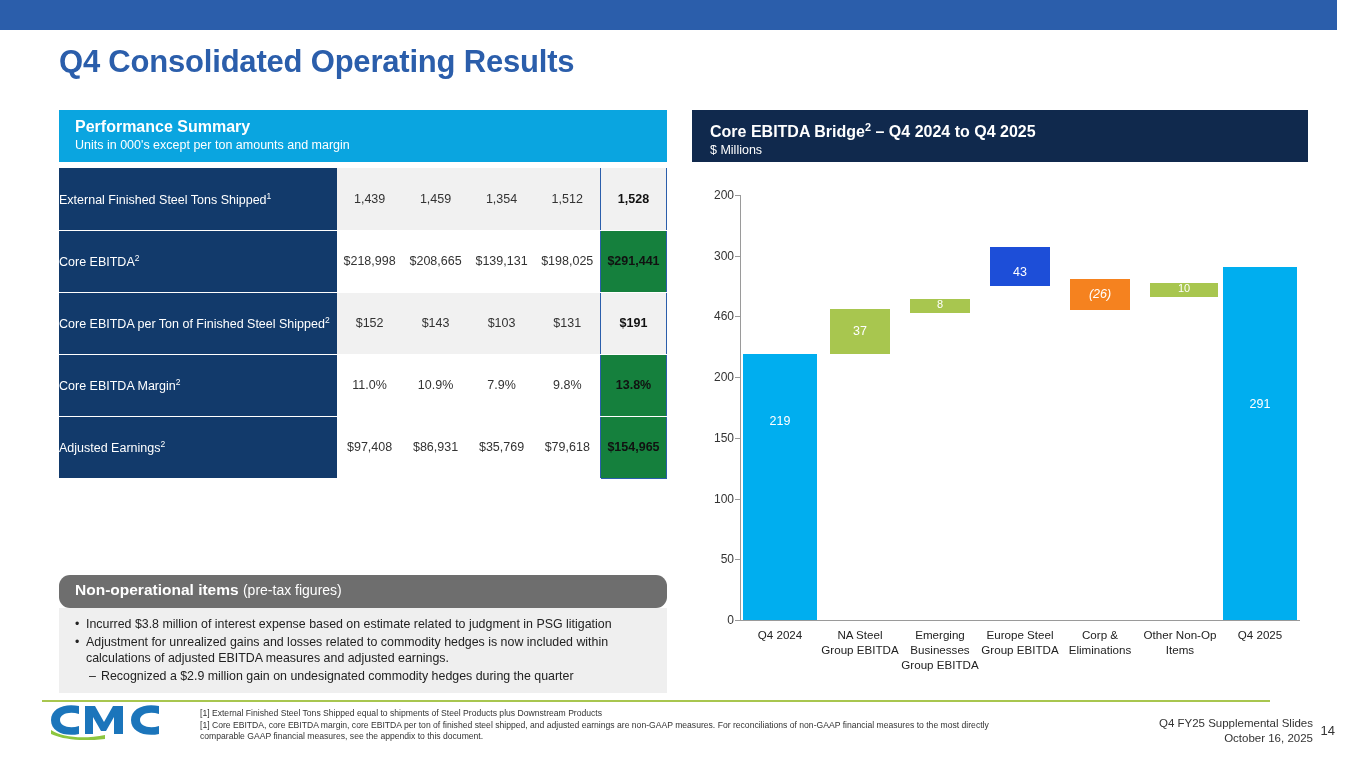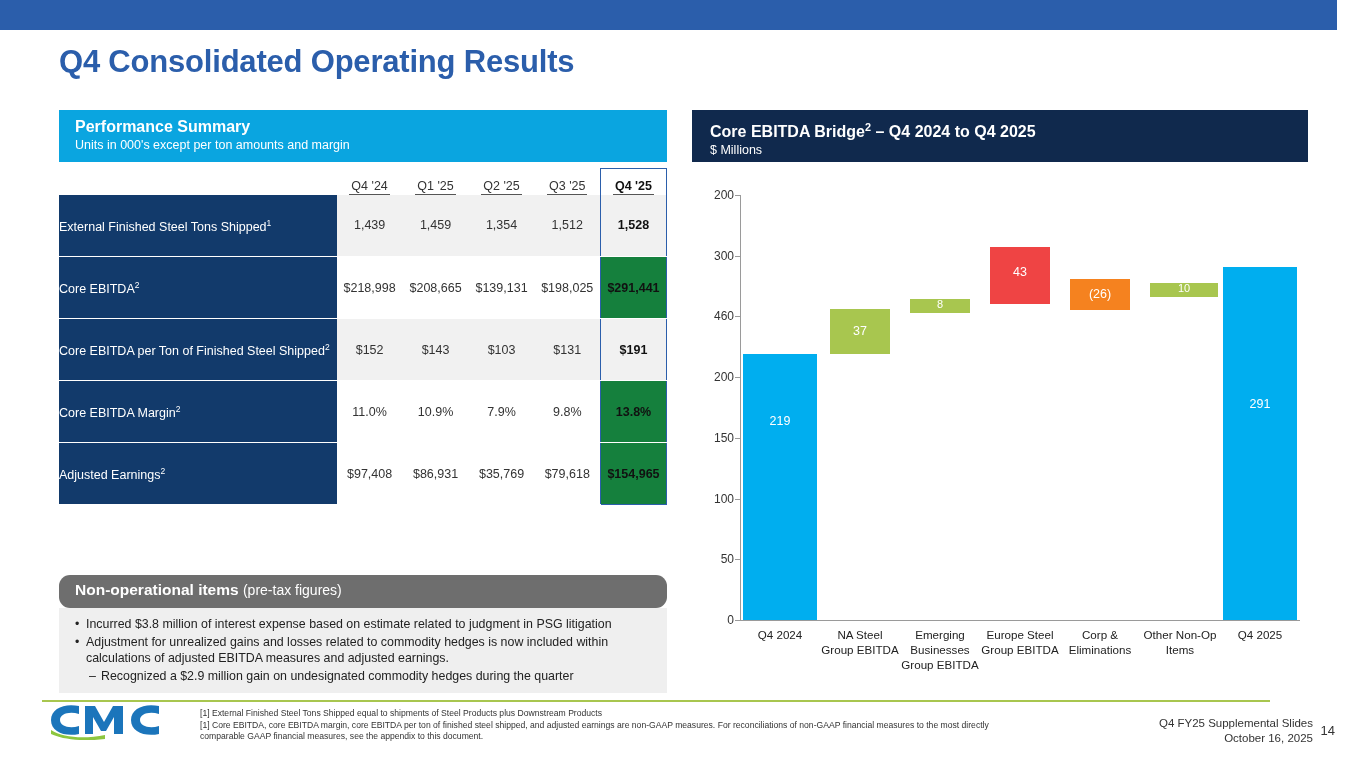--- a/index.html
+++ b/index.html
@@ -130,28 +130,20 @@
 <table class="perf">
   <colgroup>
       <col class="c0">
       <col class="c1">
       <col class="c2">
       <col class="c3">
       <col class="c4">
       <col class="c5">
     </colgroup>
   <tbody>
-      <tr class="hdr-row">
-    <th></th>
-    <th><span>Q4 '24</span></th>
-    <th><span>Q1 '25</span></th>
-    <th><span>Q2 '25</span></th>
-    <th><span>Q3 '25</span></th>
-    <th class="last"><span>Q4 '25</span></th>
-  </tr>
 
   <tr class="datarow">
     <td class="lbl"><span>External Finished Steel Tons Shipped</span><sup>1</sup></td>
     <td class="val">1,439</td>
     <td class="val">1,459</td>
     <td class="val">1,354</td>
     <td class="val">1,512</td>
     <td class="val last">1,528</td>
   </tr>
 
@@ -227,25 +219,25 @@
   <div class="plot" id="plot">
       <div class="bar" style="left: 3px; top: 159.071px; width: 74px; height: 265.929px; background: rgb(0, 174, 239);">
         <div class="blabel" style="color: rgb(255, 255, 255); top: 60px;">219</div>
       </div>
       <div class="bar" style="left: 90px; top: 114.143px; width: 60px; height: 44.9286px; background: rgb(168, 198, 79);">
         <div class="blabel" style="color: rgb(255, 255, 255); top: 14.4643px;">37</div>
       </div>
       <div class="bar" style="left: 170px; top: 104.429px; width: 60px; height: 14px; background: rgb(168, 198, 79);">
         <div class="blabel" style="color: rgb(255, 255, 255); top: -1px; font-size: 11px;">8</div>
       </div>
-      <div class="bar" style="left: 250px; top: 52.2143px; width: 60px; height: 57px; background: #ef4444;">
+      <div class="bar" style="left: 250px; top: 52.2143px; width: 60px; height: 39px; background: #1d4ed8;">
         <div class="blabel" style="color: rgb(255, 255, 255); top: 18.1071px;">43</div>
       </div>
       <div class="bar" style="left: 330px; top: 83.7857px; width: 60px; height: 31.5714px; background: rgb(245, 130, 31);">
-        <div class="blabel" style="color: rgb(255, 255, 255); top: 7.78571px;">(26)</div>
+        <div class="blabel" style="color: rgb(255, 255, 255); top: 7.78571px; font-style: italic;">(26)</div>
       </div>
       <div class="bar" style="left: 410px; top: 71.6429px; width: 68px; height: 14px; background: rgb(168, 198, 79); margin-top: 16px;">
         <div class="blabel" style="color: rgb(255, 255, 255); top: -1px; font-size: 11px;">10</div>
       </div>
       <div class="bar" style="left: 483px; top: 71.6429px; width: 74px; height: 353.357px; background: rgb(0, 174, 239);">
         <div class="blabel" style="color: rgb(255, 255, 255); top: 130px;">291</div>
       </div>
     </div>
   <div class="xlabels" id="xlabels">
       <div class="xlab" style="left: 0px; width: 80px; top: 0px;">Q4 2024</div>

